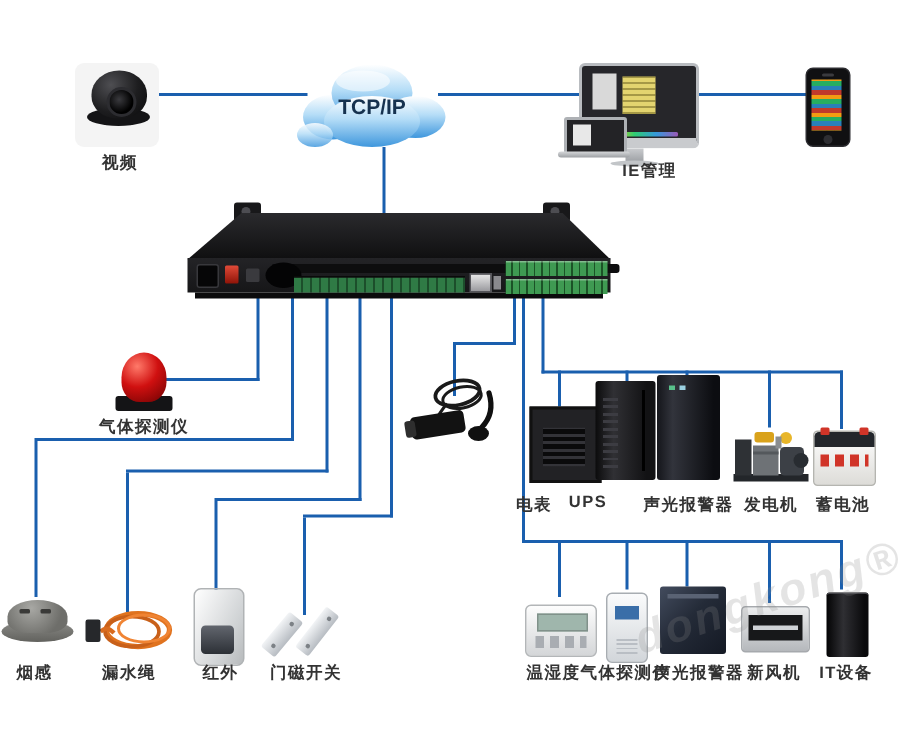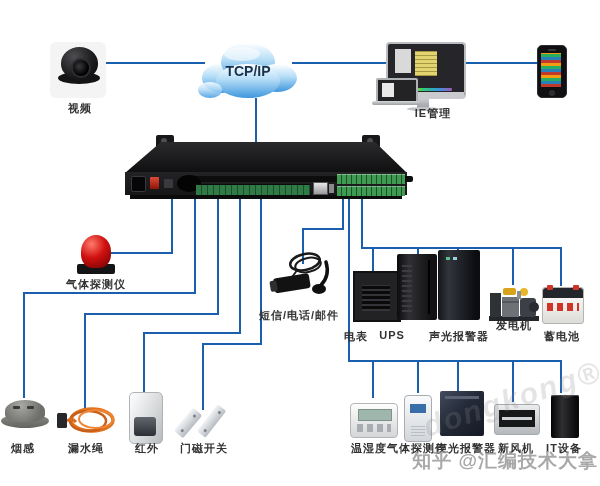--- a/index.html
+++ b/index.html
@@ -279,21 +279,20 @@
     <ellipse cx="37" cy="14" rx="15" ry="8" fill="none" stroke="#1a1a1a" stroke-width="2.5" transform="rotate(-12 37 14)"></ellipse>
     <ellipse cx="40" cy="17" rx="13" ry="7" fill="none" stroke="#1a1a1a" stroke-width="2" transform="rotate(-12 40 17)"></ellipse>
     <path d="M30 21 C 26 26, 24 29, 22 33" stroke="#1a1a1a" stroke-width="2" fill="none"></path>
     <g transform="rotate(-9 22 36)">
       <rect x="6" y="28" width="36" height="15" rx="3" fill="#121212"></rect>
       <rect x="2" y="30" width="7" height="11" rx="2" fill="#2e2e2e"></rect>
     </g>
     <path d="M58 14 C 61 24, 59 31, 53 37" stroke="#101010" stroke-width="3.5" fill="none" stroke-linecap="round"></path>
     <ellipse cx="51" cy="41" rx="7" ry="5" fill="#101010"></ellipse>
   </svg>
-  <div class="lbl" style="left:299px;top:308px">短信/电话/邮件</div>
 
   <div class="dev" style="left:1px;top:396px;width:48px;height:40px">
     <div class="smoke-base"></div>
     <div class="smoke-dome"></div>
     <div class="smoke-slot" style="left:12px"></div>
     <div class="smoke-slot" style="left:26px"></div>
   </div>
   <div class="lbl" style="left:23px;top:441px">烟感</div>
 
   <svg class="dev" style="left:56px;top:404px" width="60" height="32" viewBox="0 0 60 32">
@@ -343,21 +342,21 @@
     <rect x="1" y="34" width="50" height="5" fill="#23262a"></rect>
     <rect x="2" y="11" width="11" height="24" fill="#2e3135"></rect>
     <rect x="14" y="15" width="17" height="20" fill="#6e7276"></rect>
     <rect x="14" y="19" width="17" height="2" fill="#54585c"></rect>
     <rect x="15" y="6" width="13" height="7" rx="2" fill="#d9a21b"></rect>
     <circle cx="36" cy="10" r="4" fill="#e8b62a"></circle>
     <rect x="29" y="9" width="4" height="8" fill="#8a8d90"></rect>
     <rect x="32" y="16" width="16" height="19" rx="3" fill="#3c4046"></rect>
     <circle cx="46" cy="25" r="5" fill="#282c31"></circle>
   </svg>
-  <div class="lbl" style="left:514px;top:318px">发电机</div>
+  <div class="lbl" style="left:514px;top:329px">发电机</div>
 
   <div class="battery">
     <div class="top"></div>
     <div class="t1"></div>
     <div class="t2"></div>
     <div class="txt"></div>
   </div>
   <div class="lbl" style="left:562px;top:329px">蓄电池</div>
 
   <div class="th">
@@ -380,15 +379,14 @@
   <div class="fan">
     <div class="panel"></div>
     <div class="strip"></div>
   </div>
   <div class="lbl" style="left:516px;top:441px">新风机</div>
 
   <div class="it"></div>
   <div class="lbl" style="left:564px;top:441px">IT设备</div>
 
   <div class="wm-faint">dongkong®</div>
-  <div class="wm-main">知乎 @汇编技术大拿</div>
 
 </div>
 
 </body></html>

